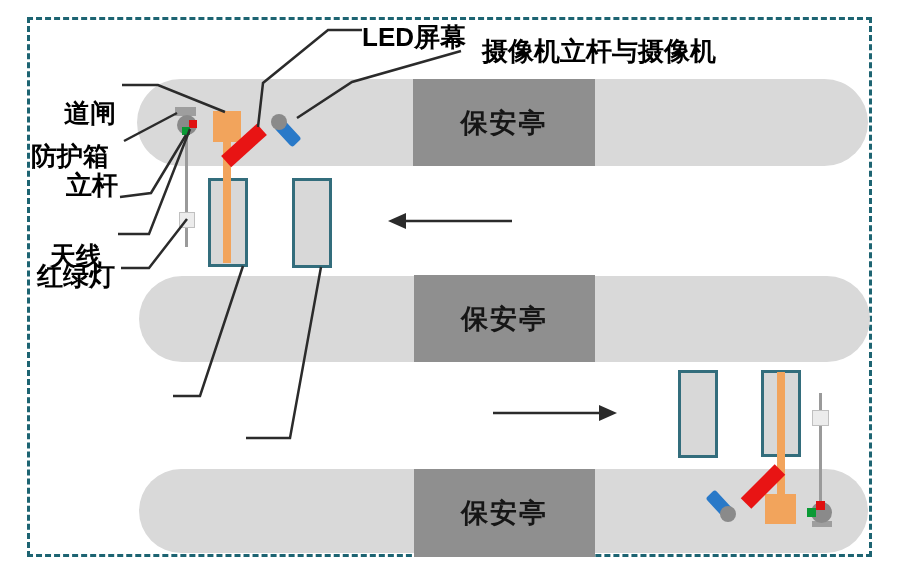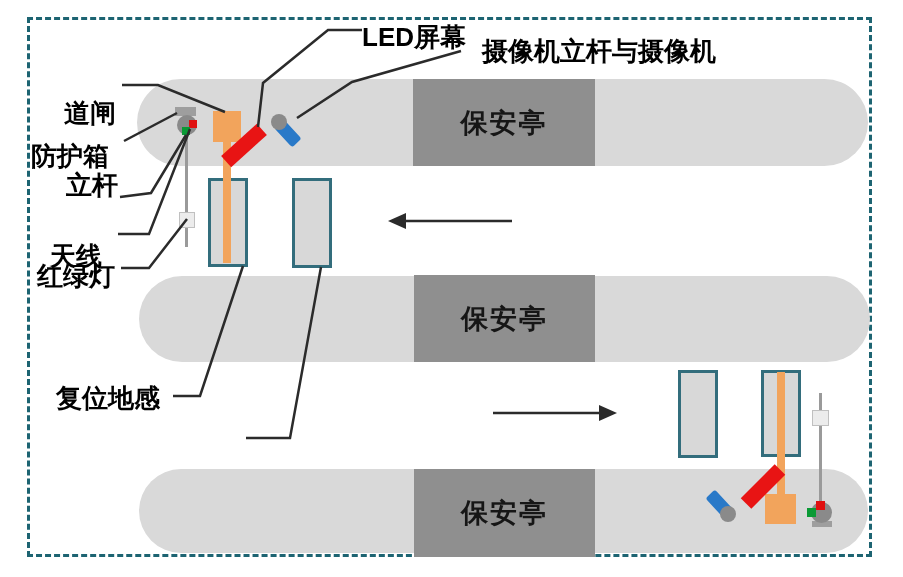--- a/index.html
+++ b/index.html
@@ -119,15 +119,14 @@
     </g>
   </svg>
 
   <div class="lbl" style="left:64px;top:72px;margin-top:28px;">道闸</div>
   <div class="lbl" style="left:31px;top:127px;margin-top:16px;">防护箱</div>
   <div class="lbl" style="left:66px;top:172px;">立杆</div>
   <div class="lbl" style="left:37px;top:221px;margin-top:42px;">红绿灯</div>
   <div class="lbl" style="left:50px;top:243px;">天线</div>
   <div class="lbl" style="left:362px;top:24px;">LED屏幕</div>
   <div class="lbl" style="left:482px;top:38px;">摄像机立杆与摄像机</div>
-  <div class="lbl" style="left:56px;top:385px;">复位地感</div>
 
 </div>
 
 </body></html>

